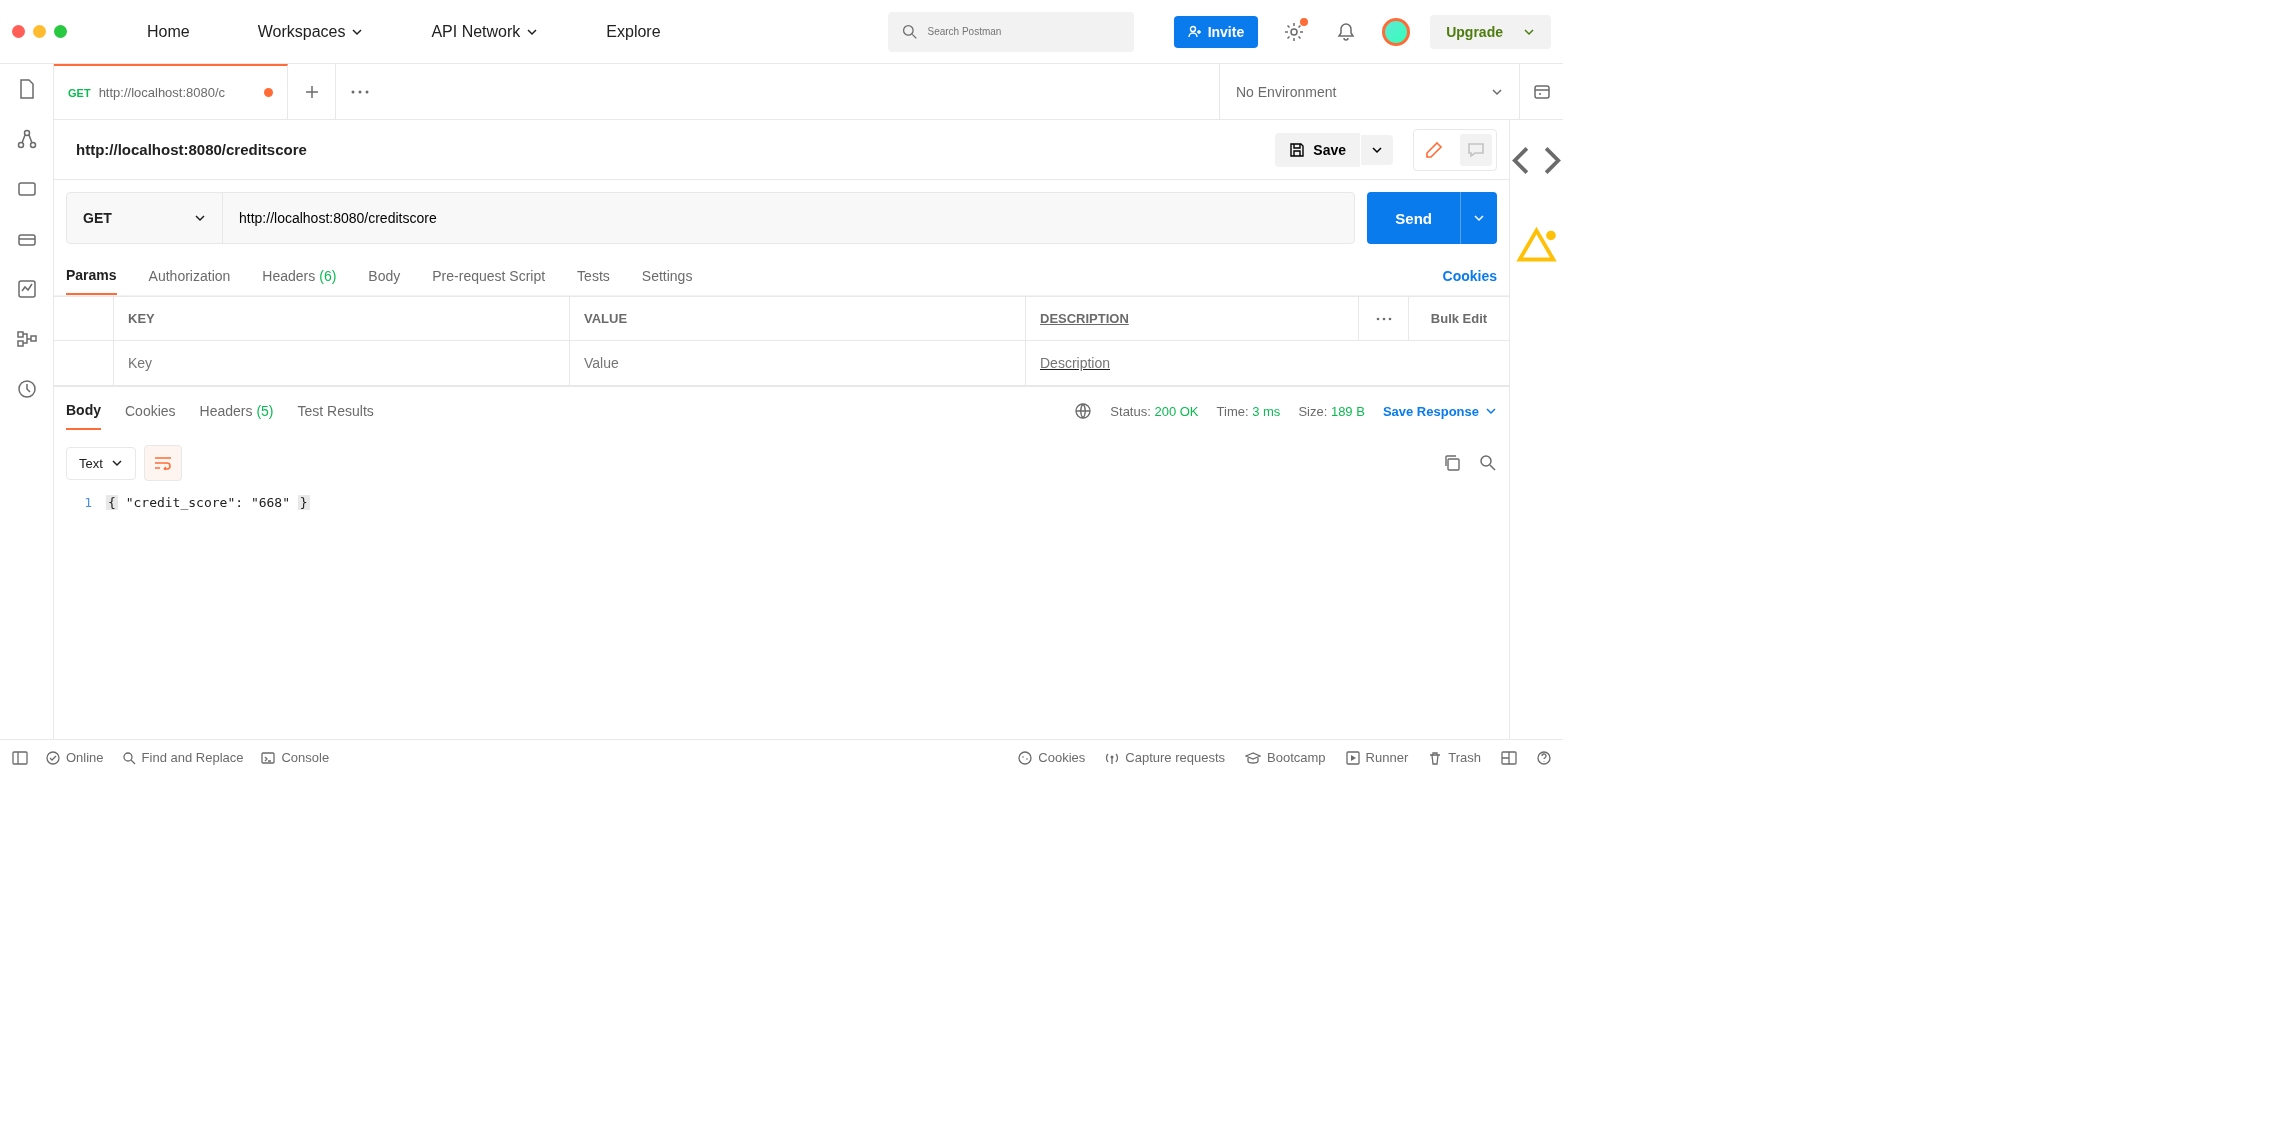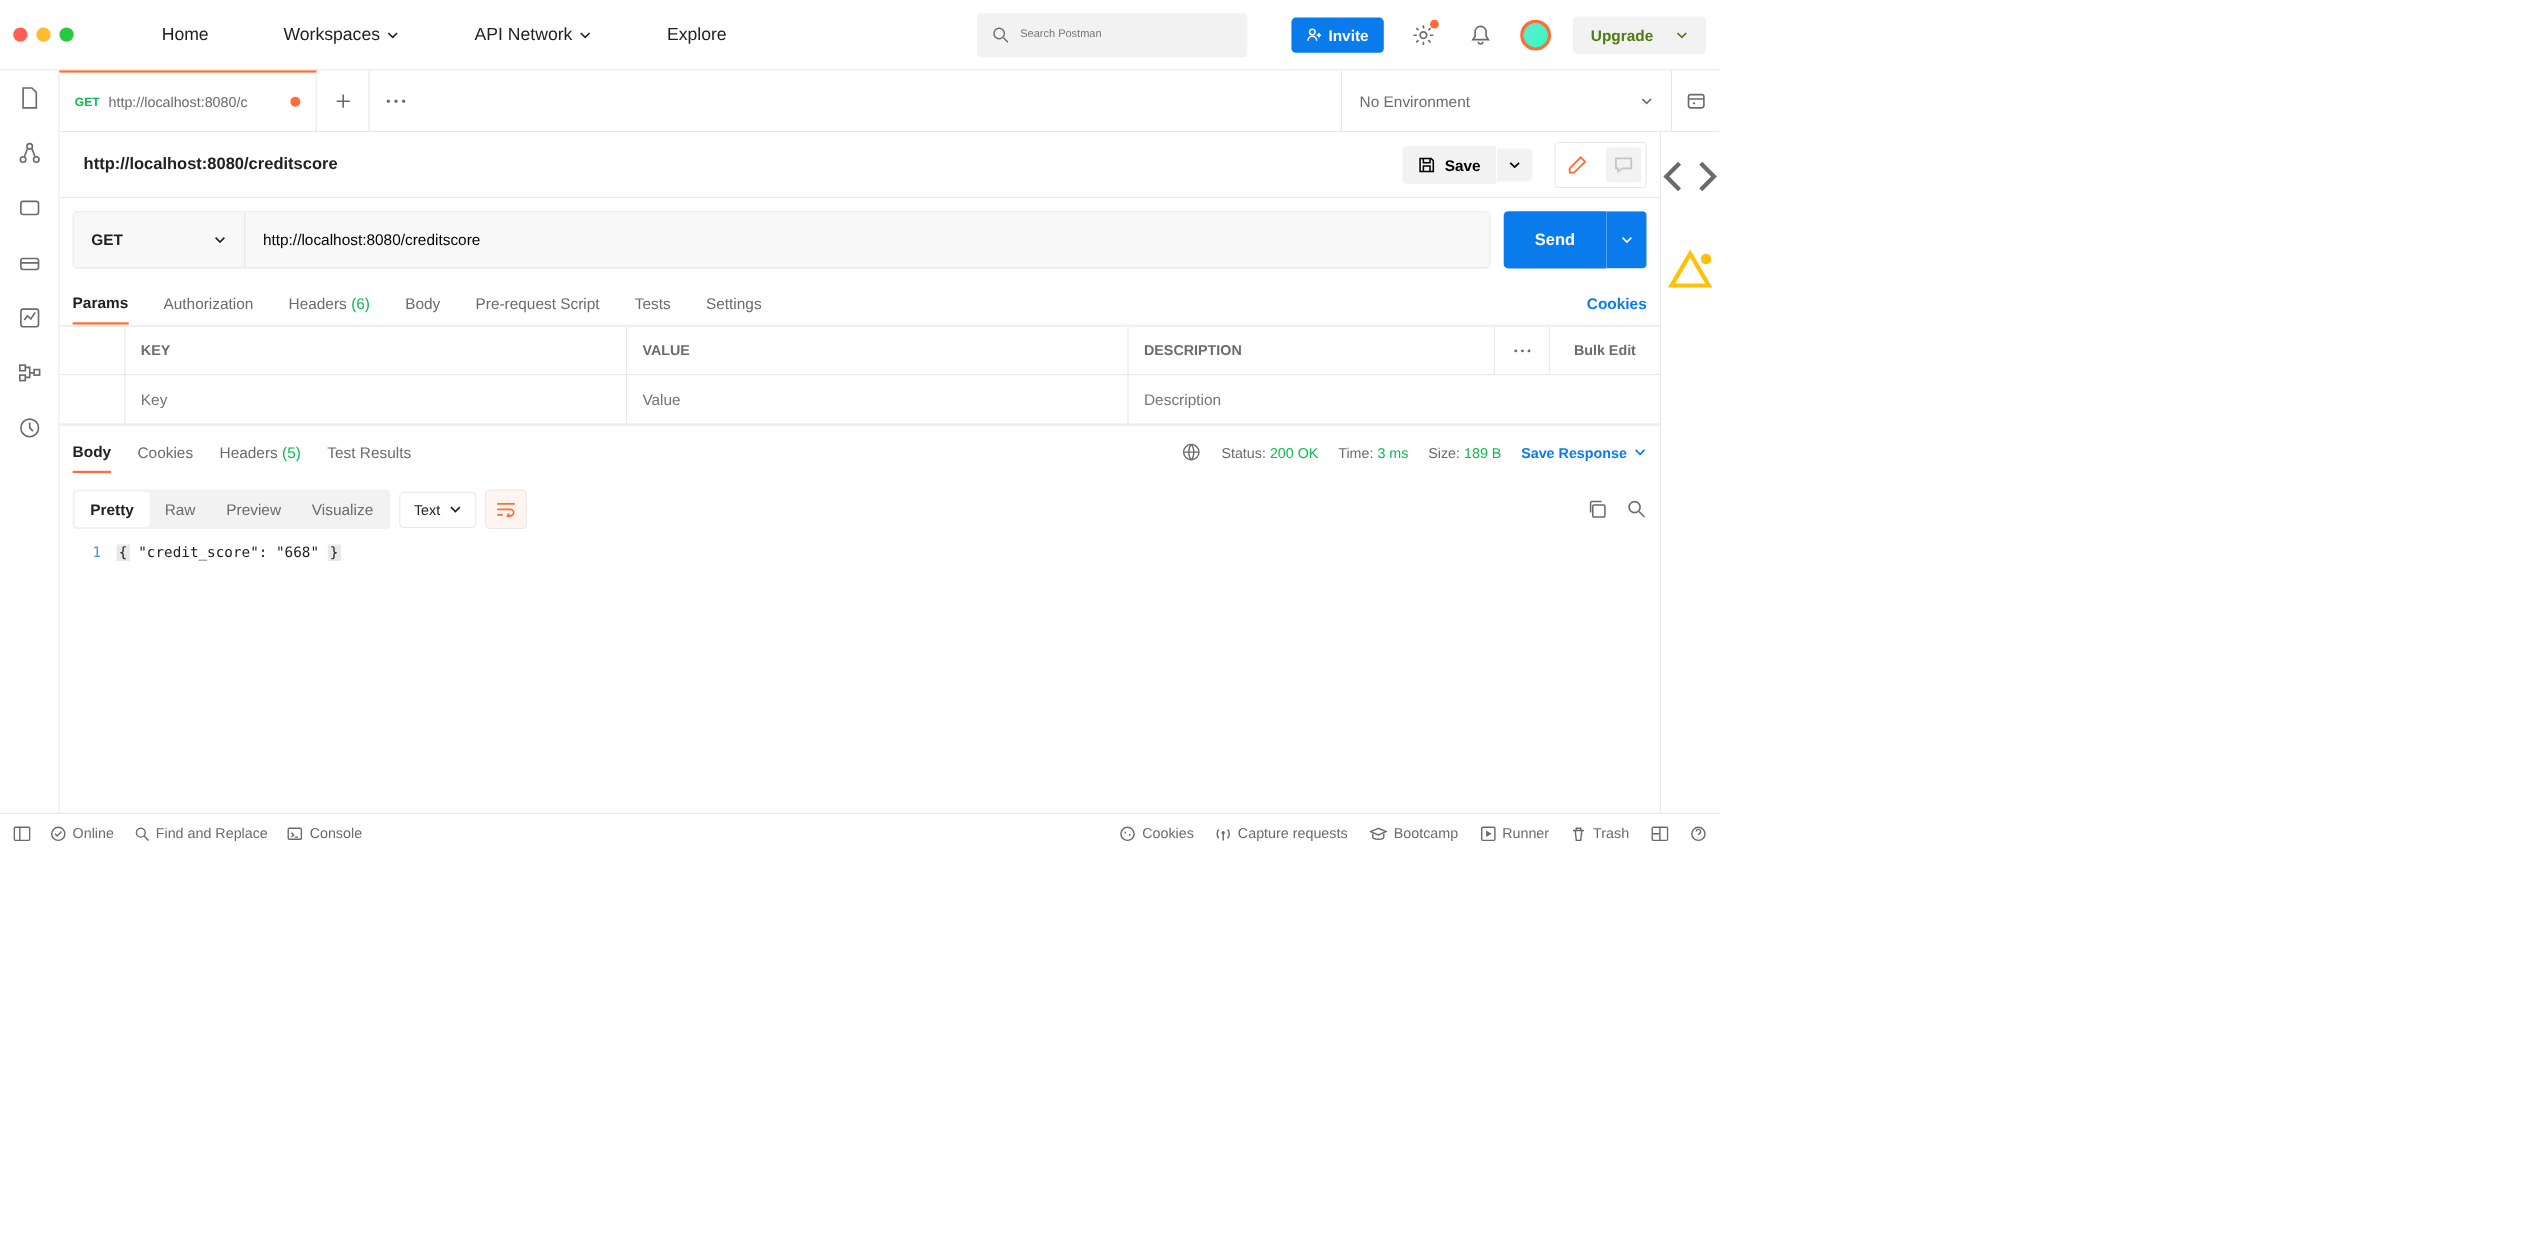--- a/index.html
+++ b/index.html
@@ -71,21 +71,21 @@
 .cookies-link { margin-left: auto; color: #097bed; font-weight: 600; cursor: pointer; }
 
 .qp-title { font-size: 13px; font-weight: 600; color: #6b6b6b; padding: 12px 14px 8px; }
 .params-table { border-top: 1px solid #e8e8e8; border-bottom: 1px solid #e8e8e8; }
 .pt-row { display: flex; height: 44px; border-bottom: 1px solid #e8e8e8; }
 .pt-row:last-child { border-bottom: none; }
 .pt-cell { border-right: 1px solid #e8e8e8; display: flex; align-items: center; padding: 0 14px; }
 .pt-check { width: 60px; }
 .pt-key { width: 456px; }
 .pt-val { width: 456px; }
-.pt-desc { flex: 1; border-right: 1px solid #e8e8e8; }
+.pt-desc { flex: 1; border-right: 1px solid #e8e8e8; text-decoration: underline; }
 .pt-more { width: 50px; justify-content: center; cursor: pointer; }
 .pt-bulk { width: 100px; font-weight: 600; justify-content: center; cursor: pointer; border-right: none; }
 .pt-header { font-weight: 600; font-size: 13px; color: #6b6b6b; }
 .pt-input { border: none; width: 100%; font-size: 14px; outline: none; color: #a6a6a6; }
 
 
 .resp-section { border-top: 1px solid #e8e8e8; display: flex; flex-direction: column; flex: 1; min-height: 0; }
 .resp-tabs { display: flex; align-items: center; padding: 10px 12px 0; gap: 24px; height: 48px; }
 .resp-tab { font-size: 14px; color: #6b6b6b; cursor: pointer; padding-bottom: 10px; }
 .resp-tab.active { color: #212121; font-weight: 600; border-bottom: 2px solid #ff6c37; }
@@ -356,26 +356,20 @@
                 <div class="save-resp">
                   <span>Save Response</span>
                   <svg width="12" height="12" viewBox="0 0 12 12">
                       <path d="M2 4l4 4 4-4" fill="none" stroke="currentColor" stroke-width="1.5"></path>
                     </svg>
                 </div>
               </div>
             </div>
 
             <div class="resp-toolbar">
-              <div class="view-seg">
-                <div class="view-opt active">Pretty</div>
-                <div class="view-opt">Raw</div>
-                <div class="view-opt">Preview</div>
-                <div class="view-opt">Visualize</div>
-              </div>
               <div class="fmt-sel">
                 <span>Text</span>
                 <svg width="12" height="12" viewBox="0 0 12 12">
                     <path d="M2 4l4 4 4-4" fill="none" stroke="currentColor" stroke-width="1.5"></path>
                   </svg>
               </div>
               <div class="wrap-btn">
                 <svg width="18" height="14" viewBox="0 0 18 14">
                     <path d="M1 2h16M1 7h12a3 3 0 0 1 0 6h-3m0 0l2-2m-2 2l2 2M1 12h5" fill="none" stroke="currentColor" stroke-width="1.5"></path>
                   </svg>

